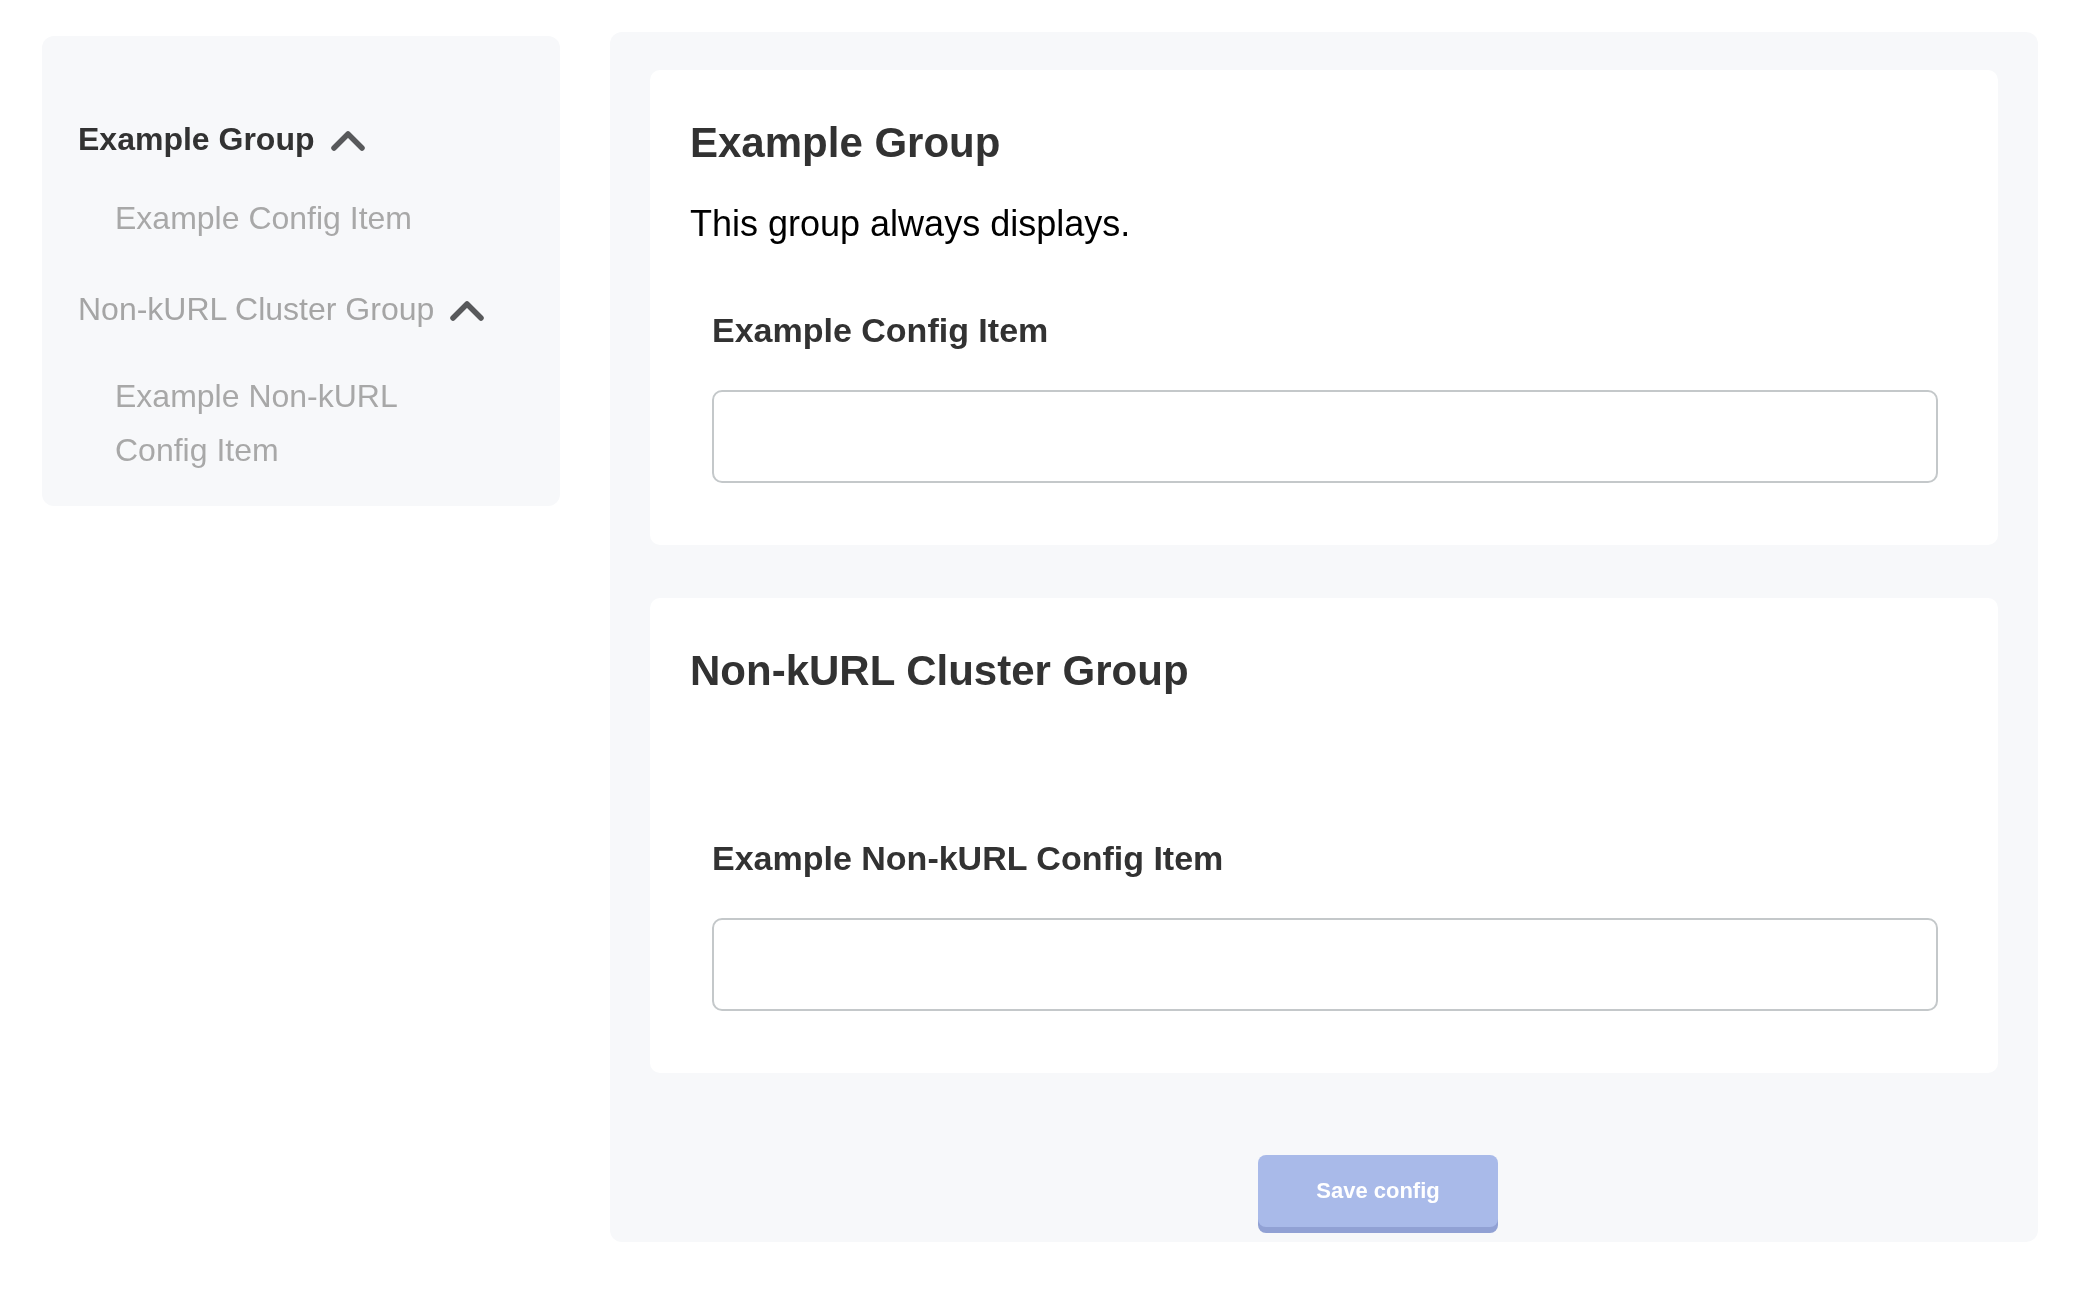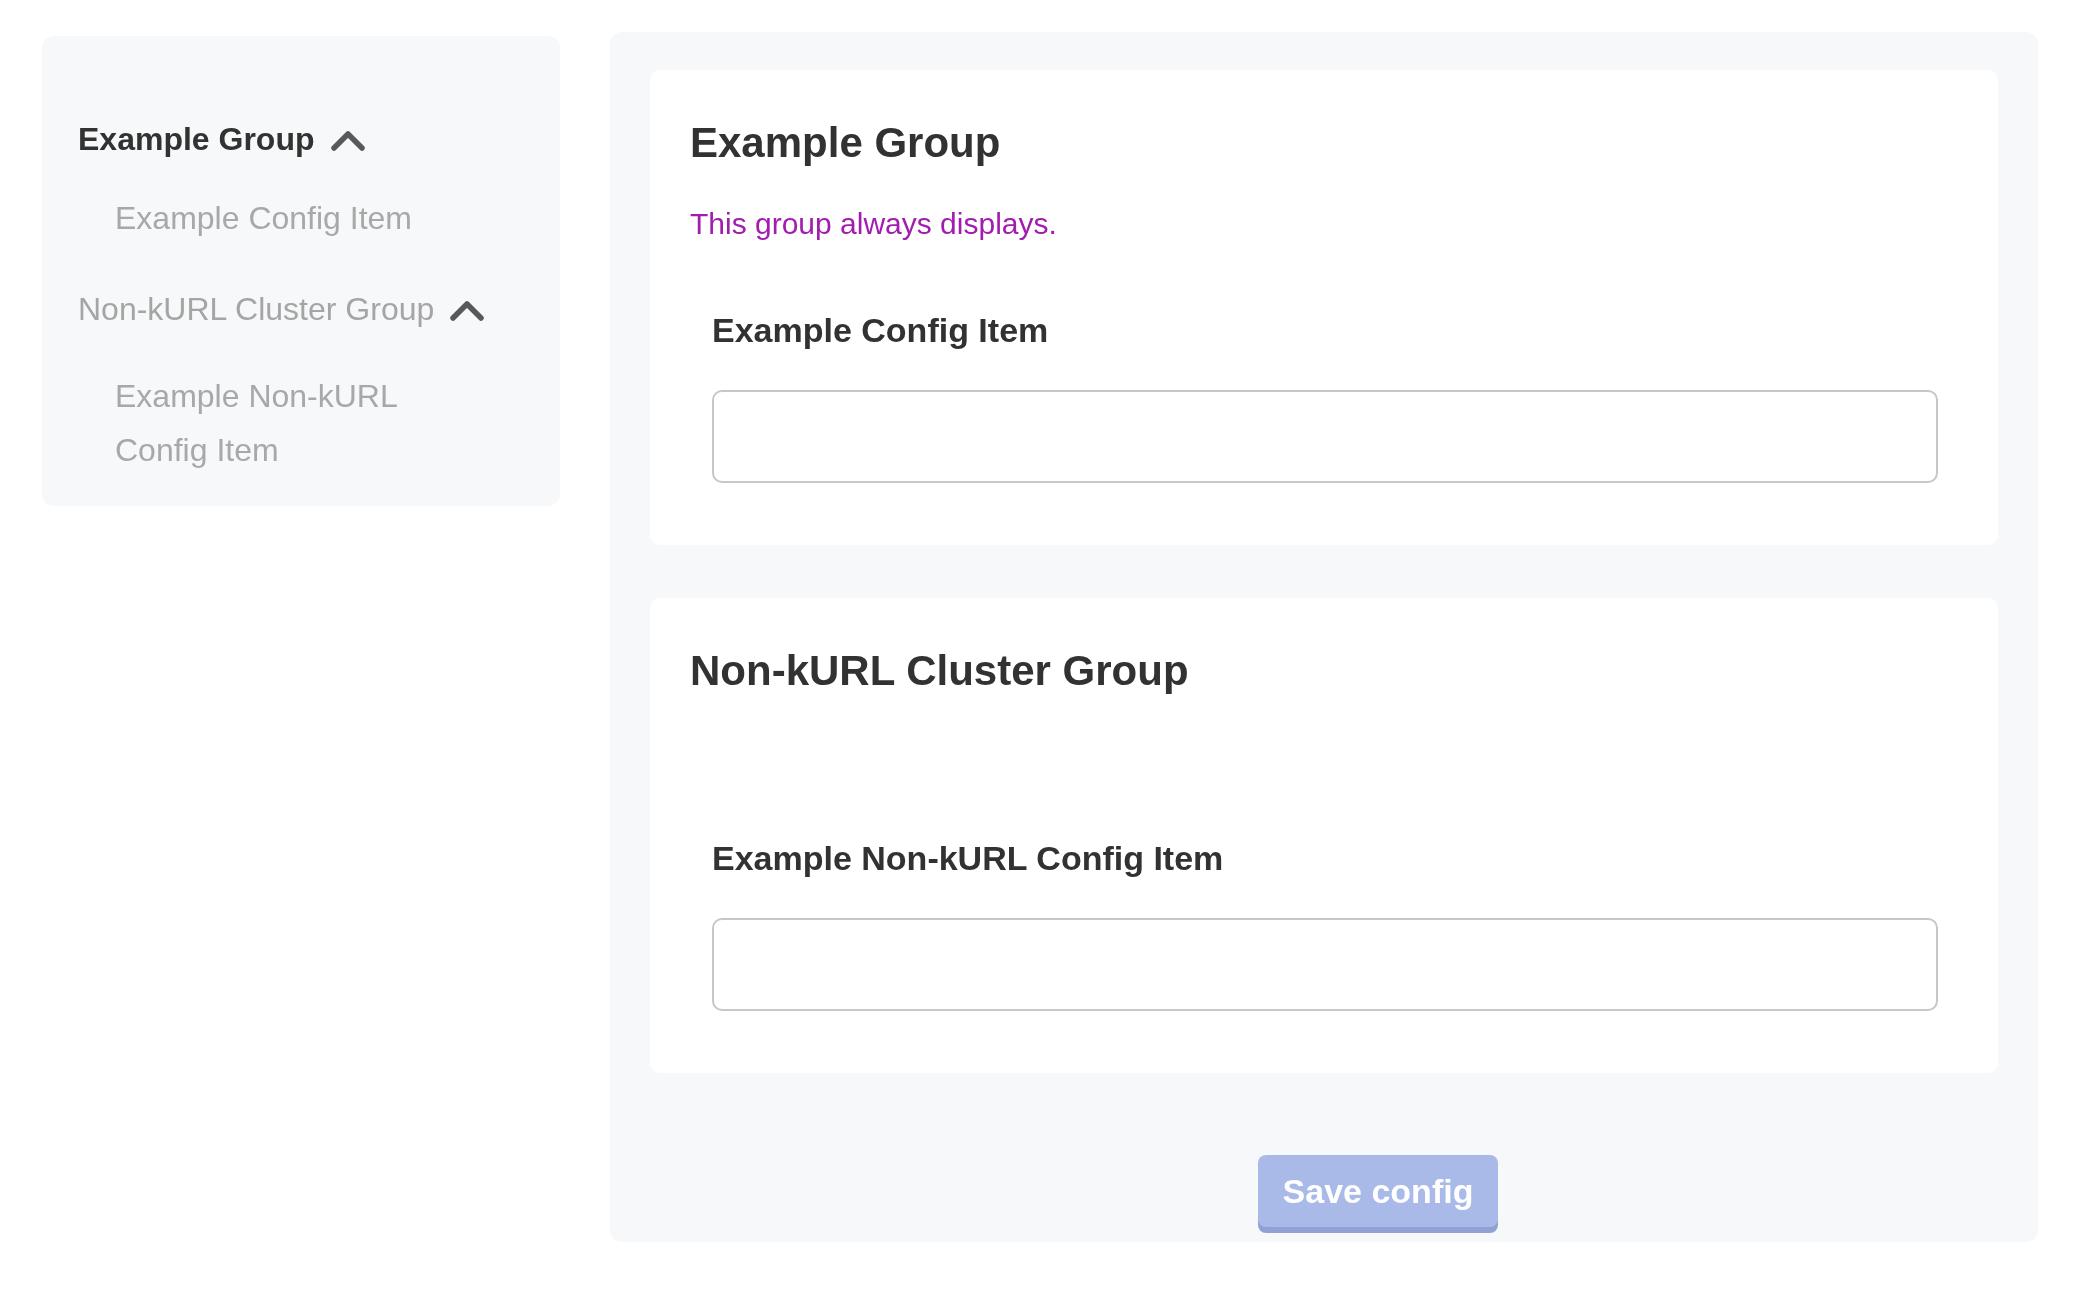--- a/index.html
+++ b/index.html
@@ -43,21 +43,21 @@
     background: #ffffff; border-radius: 10px;
   }
   .card-1 { top: 38px; }
   .card-2 { top: 566px; }
   .card-title {
     position: absolute; left: 40px; top: 50px;
     font-size: 42px; line-height: 46px; font-weight: 700; color: #323232;
   }
   .card-desc {
     position: absolute; left: 40px; top: 137px;
-    font-size: 30px; line-height: 34px; font-weight: 400; color: #a21caf;
+    font-size: 36px; line-height: 34px; font-weight: 400; color: #000000;
   }
   .item-label {
     position: absolute; left: 62px; top: 241px;
     font-size: 34px; line-height: 38px; font-weight: 600; color: #323232;
   }
   .text-input {
     position: absolute; left: 62px; top: 320px;
     width: 1226px; height: 93px;
     background: #ffffff;
     border: 2px solid #c4c8ca; border-radius: 10px;
@@ -65,21 +65,21 @@
     outline: none;
   }
 
   
   .save-btn {
     position: absolute; left: 648px; top: 1123px;
     width: 240px; height: 72px;
     background: #a9bae9;
     border: none; border-radius: 8px;
     box-shadow: 0 6px 0 #91a1d4;
-    color: #ffffff; font-weight: 700; font-size: 34px;
+    color: #ffffff; font-weight: 700; font-size: 22px;
     font-family: "Liberation Sans", "DejaVu Sans", sans-serif;
     cursor: pointer;
   }
 </style>
 </head>
 <body>
 
 <div class="stage">
 
   <nav class="sidebar">

